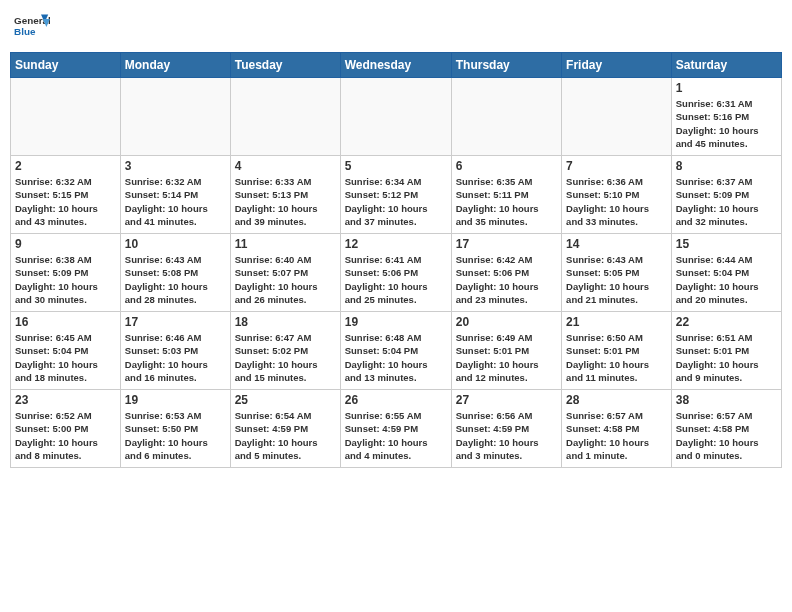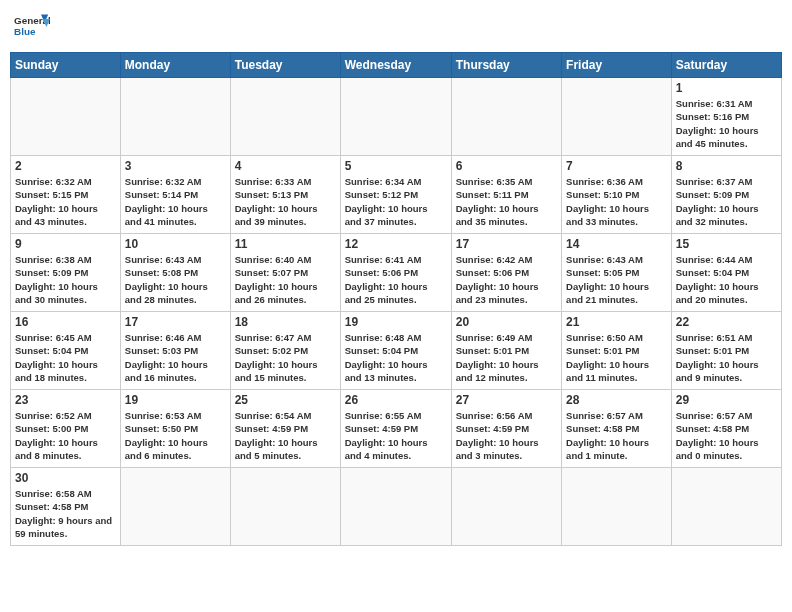--- a/index.html
+++ b/index.html
@@ -287,34 +287,20 @@
 Sunset: 4:59 PM
 Daylight: 10 hours and 3 minutes.</div>
         </td>
         <td>
           <span class="day-number">28</span>
           <div class="day-info">Sunrise: 6:57 AM
 Sunset: 4:58 PM
 Daylight: 10 hours and 1 minute.</div>
         </td>
         <td>
-          <span class="day-number">29</span>
+          <span class="day-number">38</span>
           <div class="day-info">Sunrise: 6:57 AM
 Sunset: 4:58 PM
 Daylight: 10 hours and 0 minutes.</div>
         </td>
-      </tr>
-      <tr>
-        <td>
-          <span class="day-number">30</span>
-          <div class="day-info">Sunrise: 6:58 AM
-Sunset: 4:58 PM
-Daylight: 9 hours and 59 minutes.</div>
-        </td>
-        <td class="empty-cell"></td>
-        <td class="empty-cell"></td>
-        <td class="empty-cell"></td>
-        <td class="empty-cell"></td>
-        <td class="empty-cell"></td>
-        <td class="empty-cell"></td>
       </tr>
     </tbody>
 </table>
 
 </body></html>

